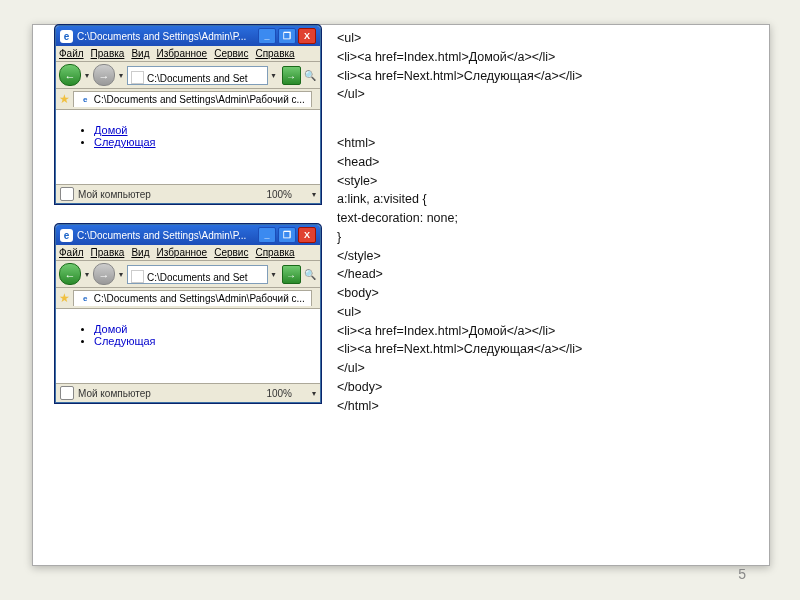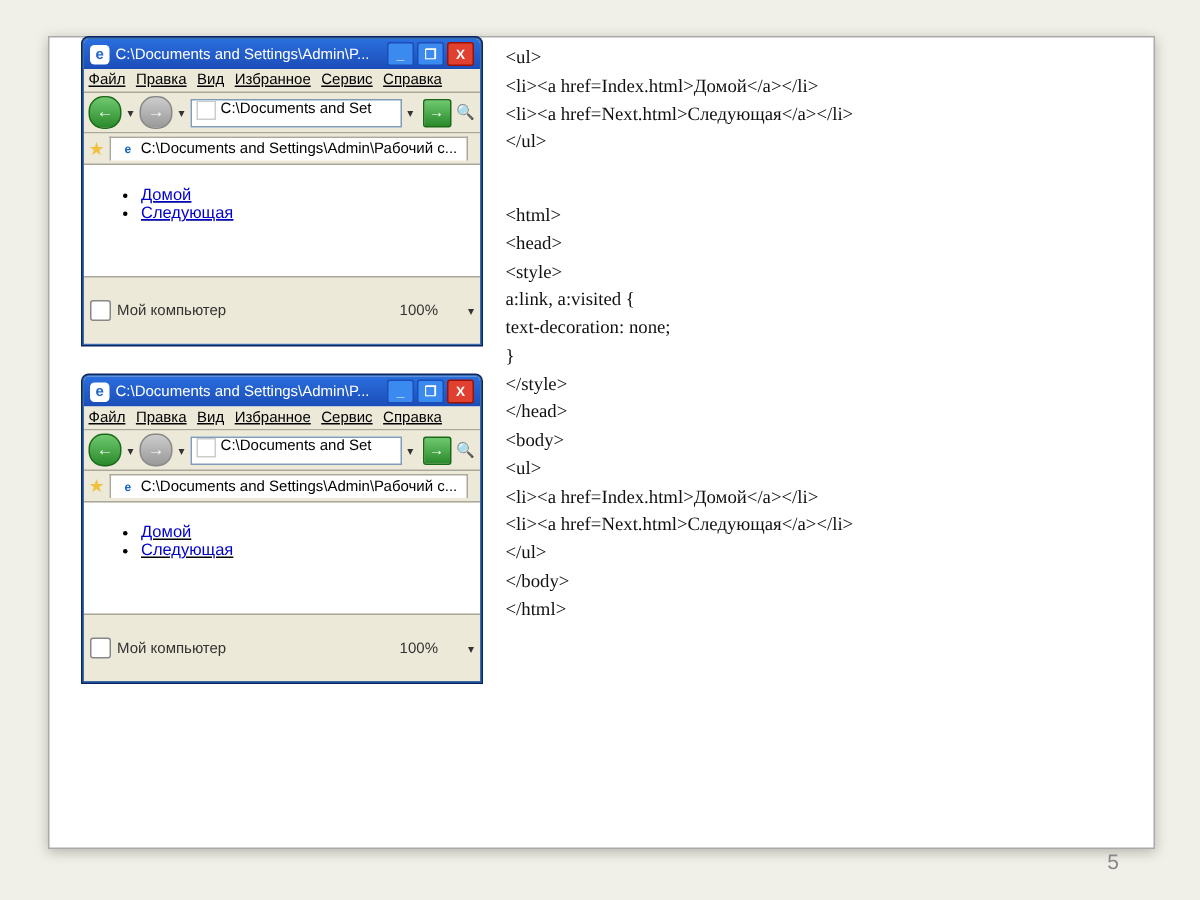--- a/index.html
+++ b/index.html
@@ -28,21 +28,21 @@
   }
   .title .red { color: #c00000; font-weight: normal; }
   .title .rest { color: #444; font-weight: normal; }
   .slide-body {
     display: flex;
     margin: 0 22px;
     gap: 16px;
   }
   .left-col { flex: 0 0 264px; display:flex; flex-direction:column; gap:20px; }
   .right-col { flex: 1; font-size: 12.5px; line-height: 1.5; color: #111; padding-top:4px; }
-  .codeblock { margin-bottom: 30px; white-space: pre; font-family: Liberation Serif, serif; }
+  .codeblock { margin-bottom: 30px; white-space: pre; font-family: Liberation Sans, sans-serif; }
 
   
   .window {
     width: 264px;
     border: 1px solid #3a6ea5;
     border-radius: 4px 4px 0 0;
     box-shadow: 0 0 0 1px #0a246a;
     background: #fff;
     font-size: 10px;
   }
@@ -67,32 +67,32 @@
   .menubar { background:#ece9d8; padding:2px 3px; display:flex; gap:7px; color:#000; border-bottom:1px solid #aca899;text-decoration:underline;}
   .toolbar { background:#ece9d8; padding:2px 3px; display:flex; align-items:center; gap:2px; border-bottom:1px solid #aca899;}
   .navbtn {
     width:20px;height:20px;border-radius:10px;
     display:flex;align-items:center;justify-content:center;
     background:linear-gradient(#6fc96f,#2a8a2a);
     color:#fff;font-size:11px;border:1px solid #1a6a1a;
   }
   .navbtn.disabled{background:linear-gradient(#ccc,#999);border-color:#888;}
   .small-chev{font-size:8px;color:#333;margin:0 2px;}
-  .addrbar{flex:1;height:17px;background:#fff;border:1px solid #7f9db9;display:flex;align-items:flex-start;padding:0 3px;gap:3px;overflow:hidden;}
+  .addrbar{flex:1;height:17px;background:#fff;border:1px solid #7f9db9;display:flex;align-items:flex-end;padding:0 3px;gap:3px;overflow:hidden;}
   .addrbar .addricon{width:11px;height:11px;background:#fff;border:1px solid #ccc;}
   .go-btn{width:17px;height:17px;background:linear-gradient(#6fc96f,#2a8a2a);border:1px solid #1a6a1a;border-radius:2px;display:flex;align-items:center;justify-content:center;color:#fff;font-size:10px;margin-left:2px;}
   .tabbar{background:#ece9d8;padding:2px 3px;display:flex;align-items:center;gap:3px;border-bottom:1px solid #aca899;}
   .star{color:#f0c040;font-size:12px;}
   .tab{background:#fff;border:1px solid #aca899;border-bottom:none;padding:2px 6px;display:flex;align-items:center;gap:3px;white-space:nowrap;overflow:hidden;}
   .content{padding:10px 20px 14px 20px;min-height:50px;}
-  .content ul{margin:4px 0;padding-left:18px;text-decoration:underline;}
+  .content ul{margin:4px 0;padding-left:18px;}
   .content a{color:#0000cc;font-size:11px;}
   .underlined a{text-decoration:underline;}
   .plain a{text-decoration:none;}
-  .statusbar{background:#ece9d8;border-top:1px solid #aca899;padding:15px 4px;display:flex;align-items:center;gap:4px;color:#333;}
+  .statusbar{background:#ece9d8;border-top:1px solid #aca899;padding:2px 4px;display:flex;align-items:center;gap:4px;color:#333;}
   .statusicon{width:12px;height:12px;background:#fff;border:1px solid #888;border-radius:2px;}
   .zoom{margin-left:auto;display:flex;align-items:center;gap:20px;}
   .zoomchev{font-size:8px;color:#333;}
 
   .page-num{
     position:absolute; right:54px; bottom:18px; font-size:14px; color:#888;
   }
 </style>
 </head>
 <body>

